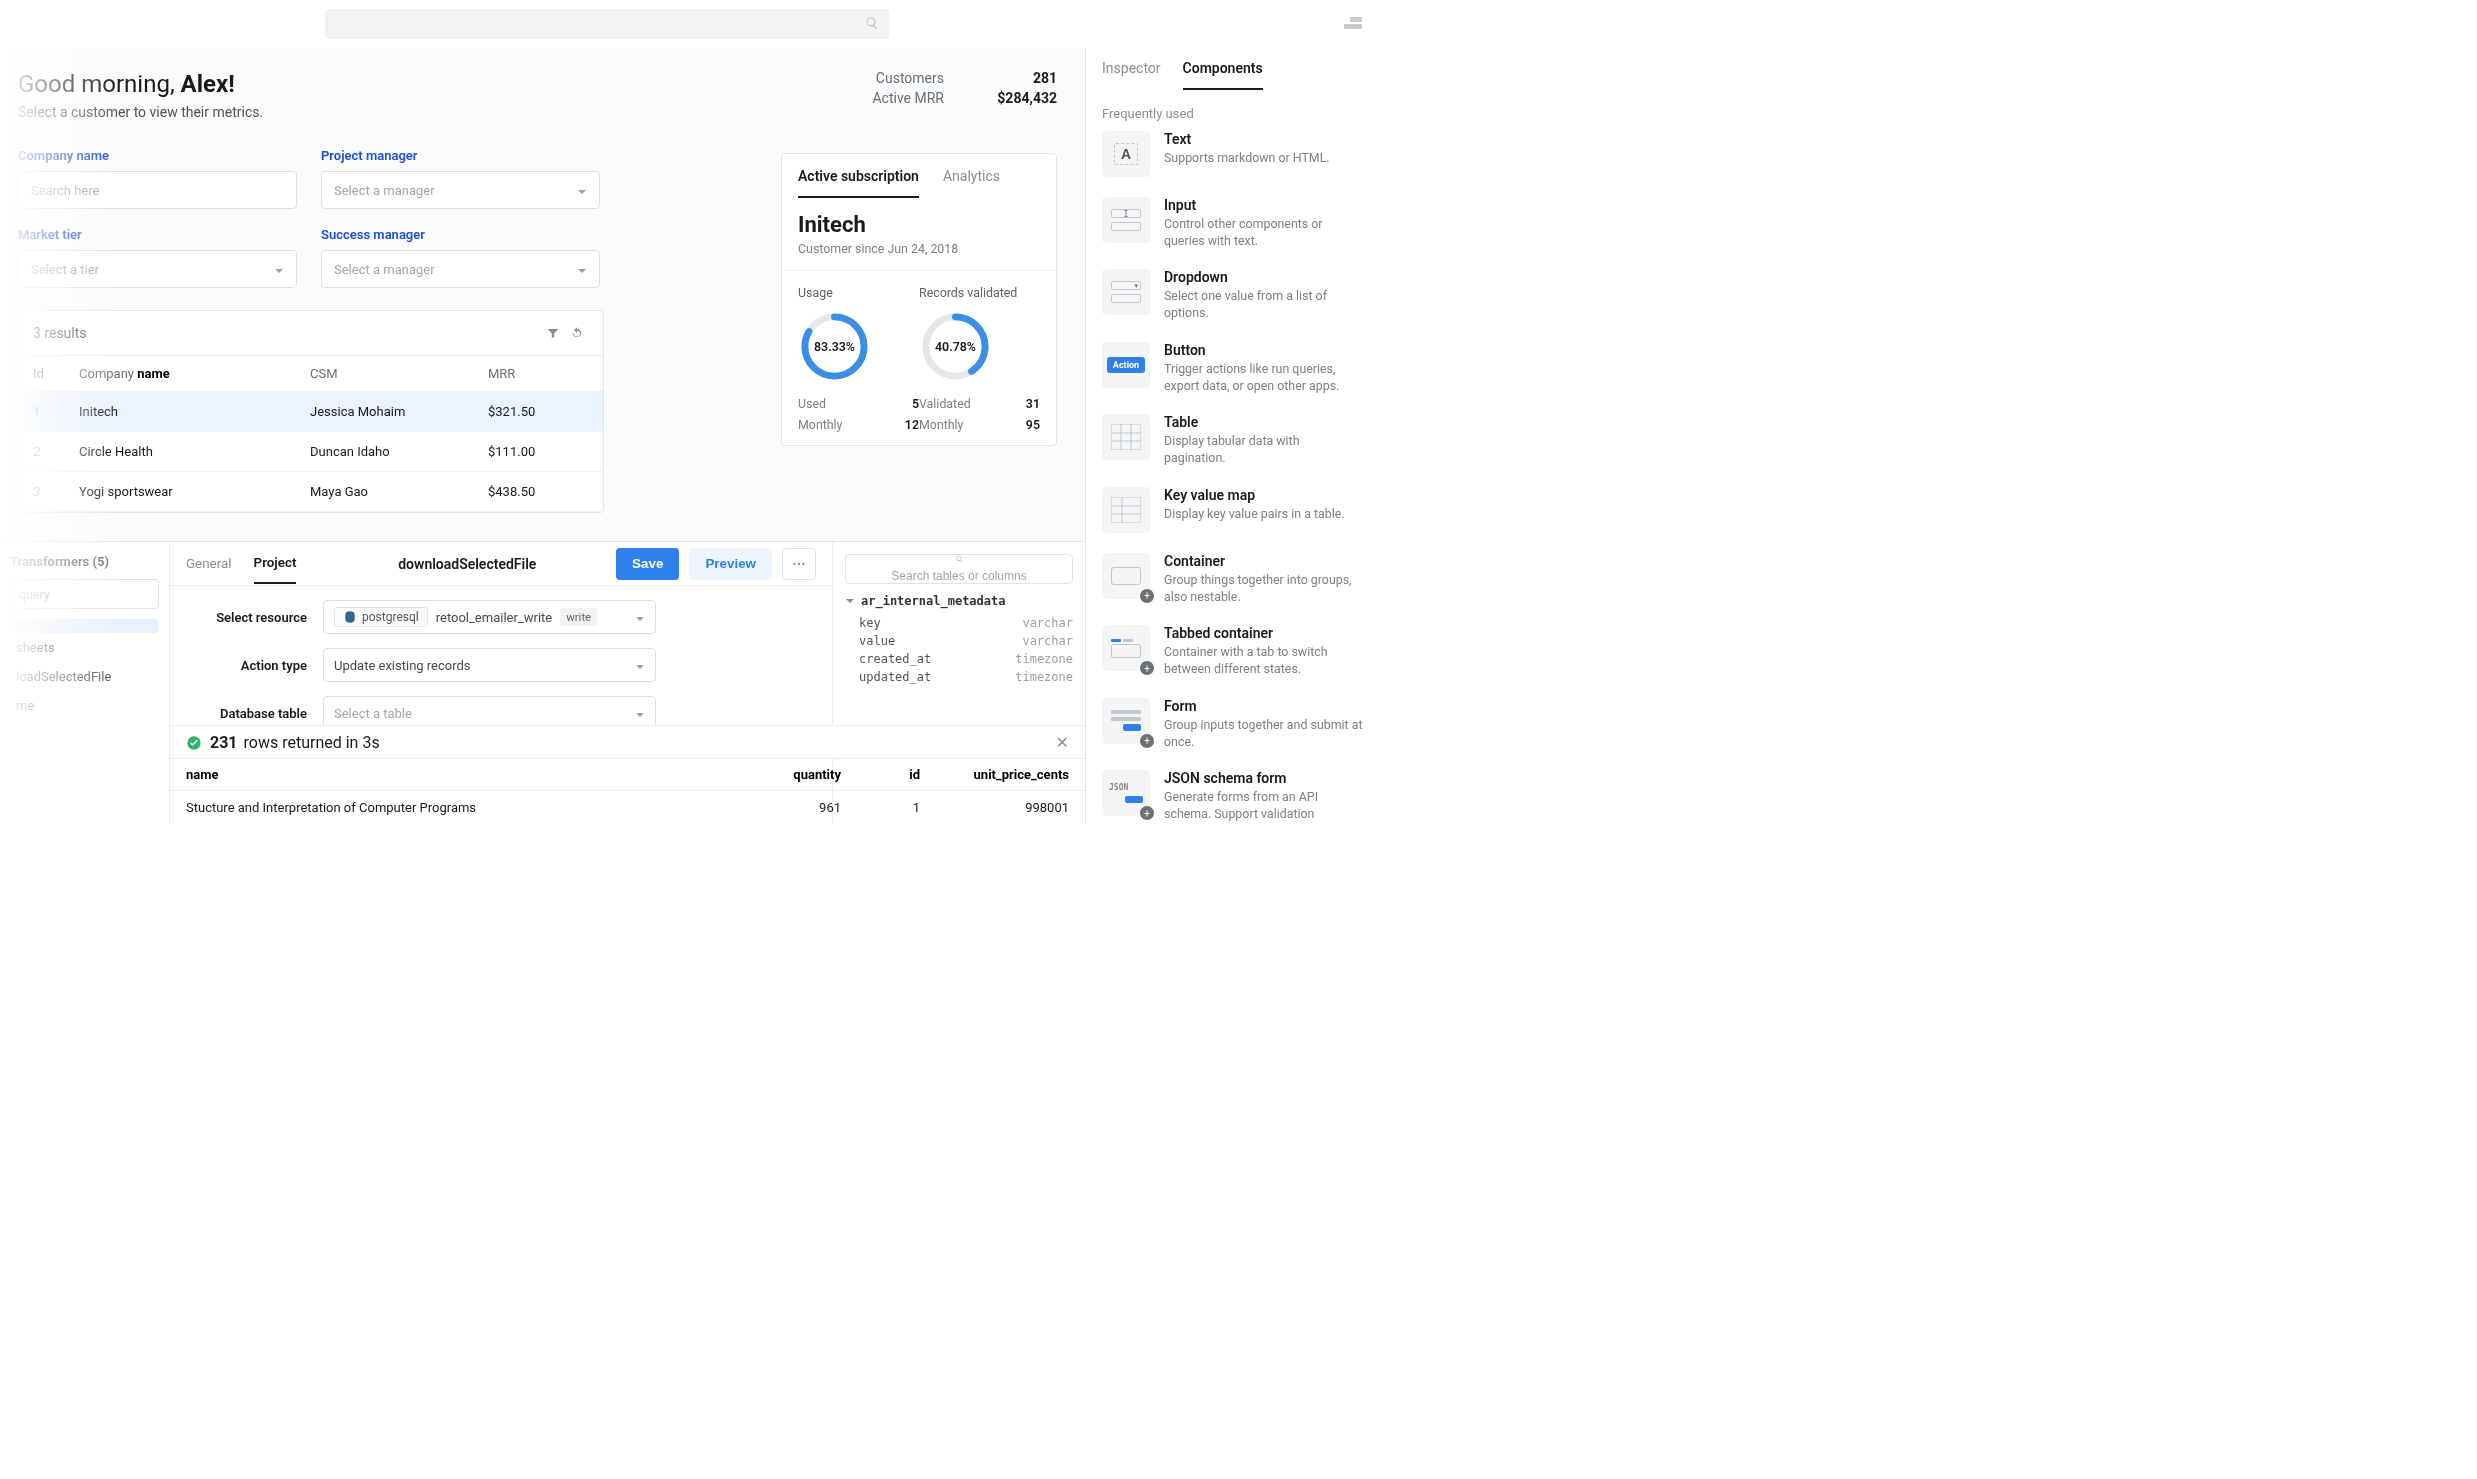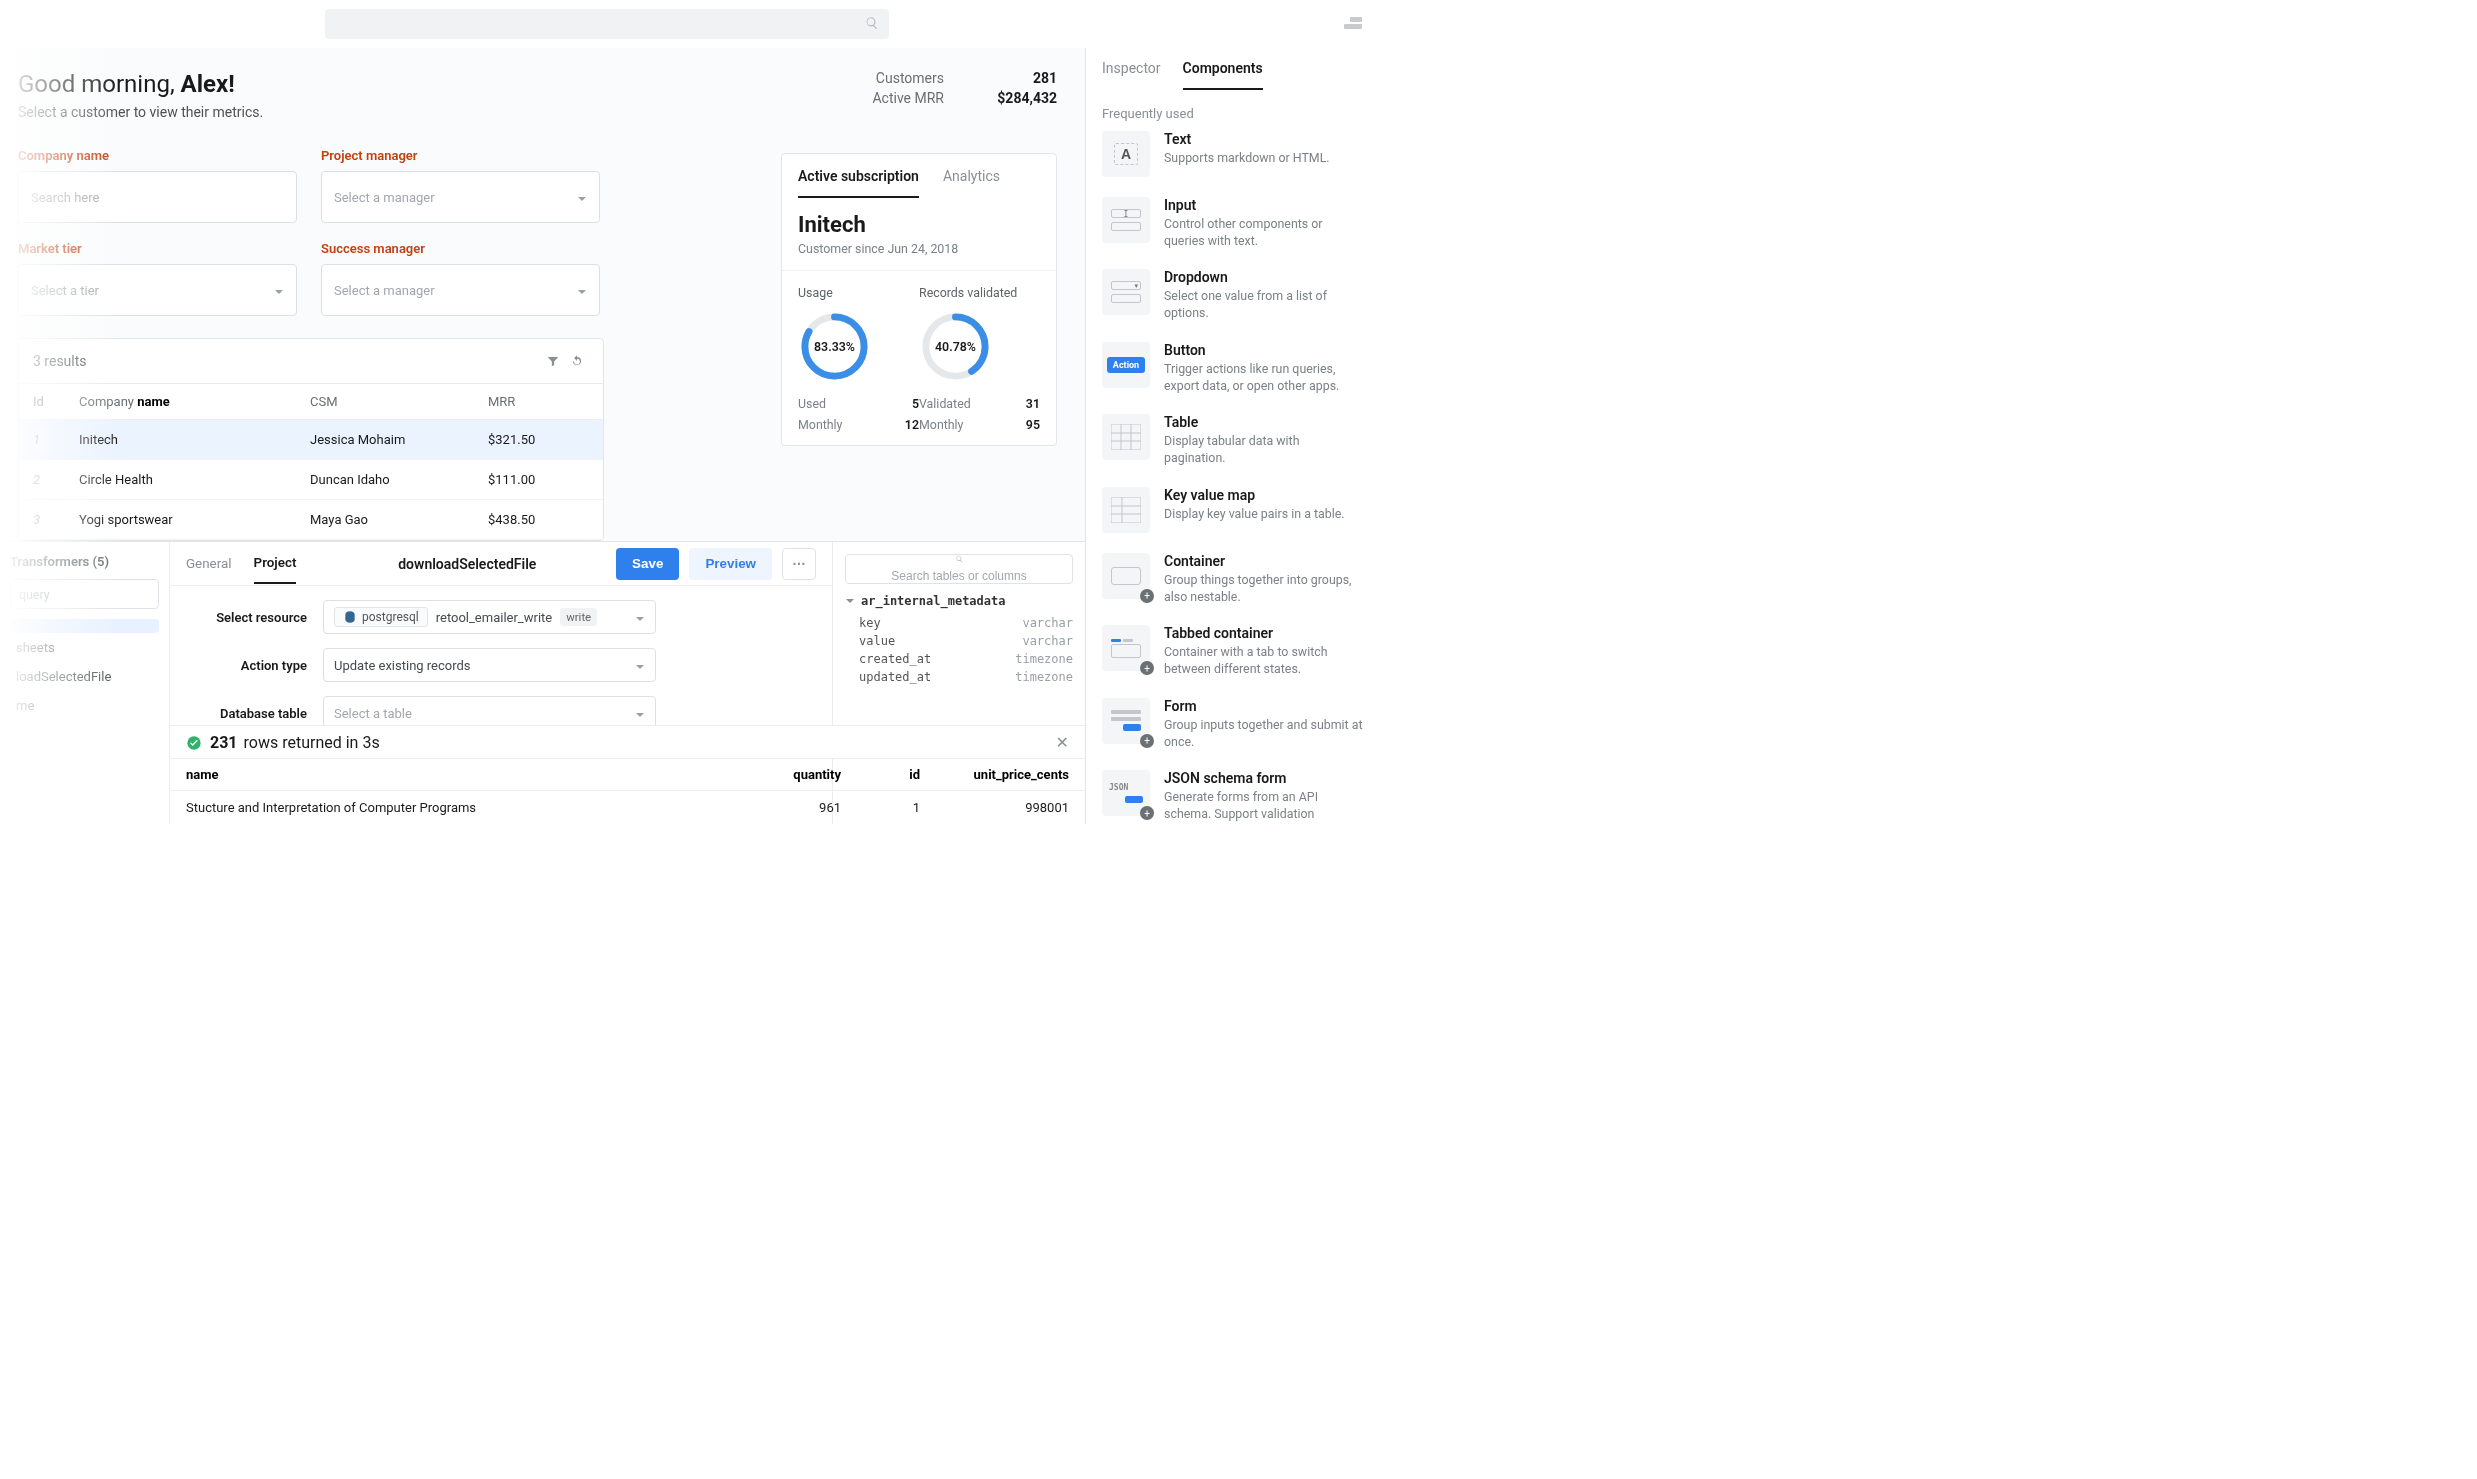--- a/index.html
+++ b/index.html
@@ -68,23 +68,23 @@
   }
   .kpi-row { display:flex; gap:28px; justify-content:flex-end; margin-bottom:4px; }
   .kpi-label { color:#6a6f75; }
   .kpi-val { font-weight:700; min-width:85px; text-align:right;}
   .kpi-val.big { font-weight:700; }
 
   .filters {
     display:flex; gap:24px; margin-top:28px;
   }
   .fcol { flex:1; }
-  .flabel { font-size:13px; font-weight:600; color:#c2410c; margin-bottom:8px;}
+  .flabel { font-size:13px; font-weight:600; color:#1d4ed8; margin-bottom:8px;}
   .finput, .fselect {
-    width:100%; height:52px; border:1px solid #dcdfe3; border-radius:4px;
+    width:100%; height:38px; border:1px solid #dcdfe3; border-radius:4px;
     background:#fff; padding:0 12px; font-size:13px; color:#444;
     display:flex; align-items:center; justify-content:space-between;
   }
   .finput.placeholder, .fselect.placeholder { color:#a3a7ad; }
   .chev { width:10px; height:10px; }
   .chev svg { width:10px; height:10px; fill:#9aa0a6;}
 
   .results-card {
     margin-top:22px; background:#fff; border:1px solid #e3e6e9; border-radius:4px;
     width: 586px;

